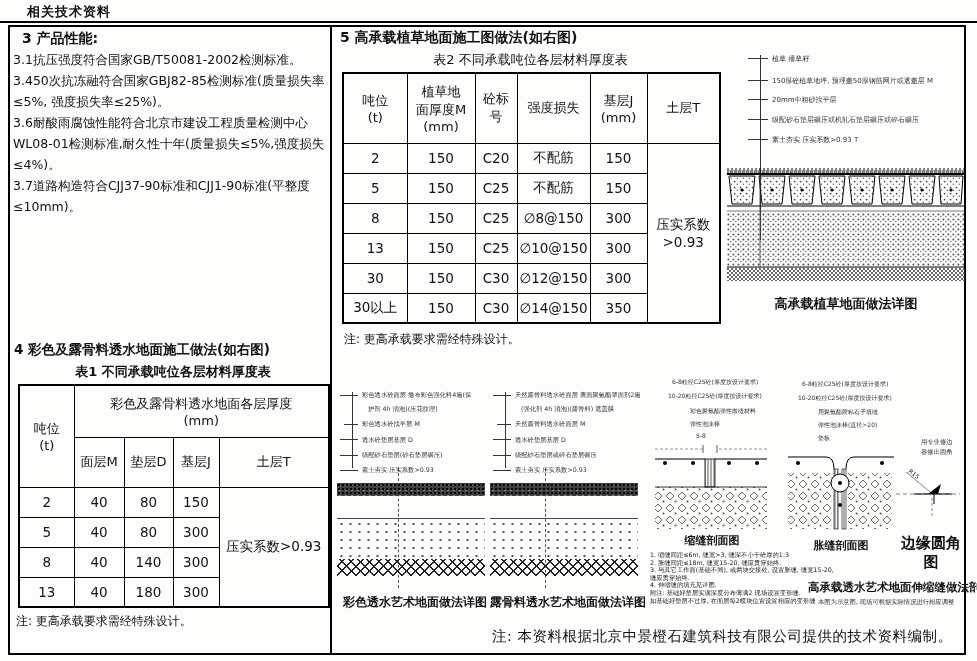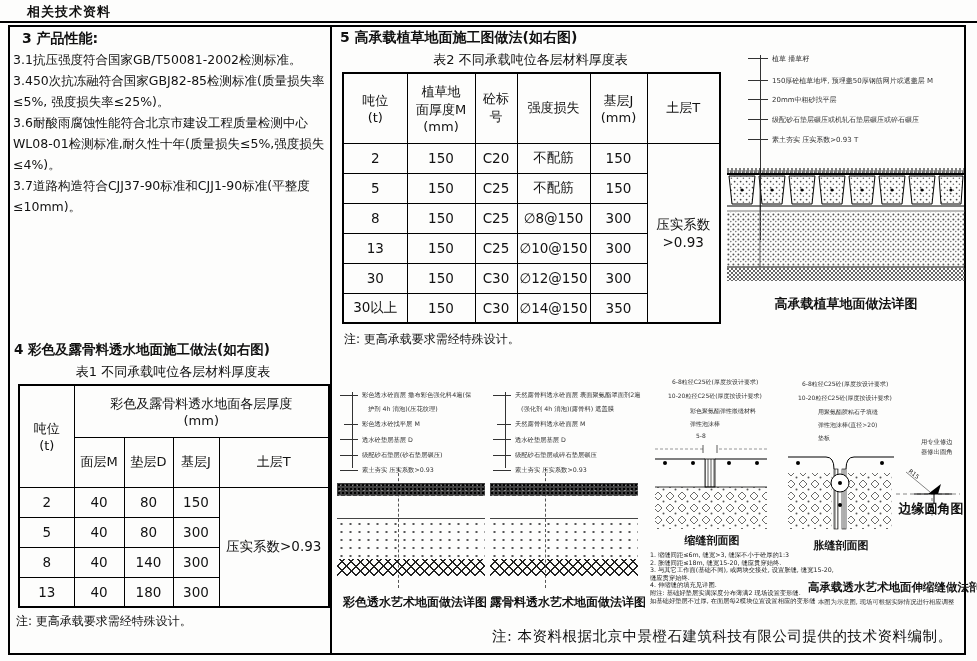--- a/index.html
+++ b/index.html
@@ -11,21 +11,21 @@
   
   #hdr-title{left:27px;top:3px;font-size:13px;font-weight:bold;letter-spacing:1px;}
   #hdr-line{left:0;top:21px;width:977px;height:2px;background:#000;}
   #frame{left:8px;top:25px;width:954px;height:626px;border:2px solid #000;}
   #vdiv{left:330px;top:25px;width:2px;height:628px;background:#000;}
   
   #s3-title{left:14px;top:30px;font-size:14px;font-weight:bold;margin-left:8px;}
   #s3-body{left:13px;top:49px;width:314px;font-size:12.5px;line-height:21px;}
   #s3-body p{margin:0;}
   #s4-title{left:14px;top:341px;font-size:13.5px;font-weight:bold;}
-  #t1-cap{left:18px;top:363px;width:310px;text-align:center;font-size:13px;}
+  #t1-cap{left:18px;top:363px;width:310px;text-align:center;font-size:13px;font-weight:bold;}
   table{border-collapse:collapse;table-layout:fixed;}
   td{border:1px solid #000;text-align:center;vertical-align:middle;font-size:13px;padding:0;}
   #t1{left:18px;top:384px;width:310px;border:2px solid #000;}
   #t2{left:342px;top:72px;width:377px;border:2px solid #000;}
   .hcell{font-size:13px;}
   .dcell{font-size:13.5px;}
   #s4-note{left:16px;top:613px;font-size:12px;}
   
   #s5-title{left:340px;top:29px;font-size:14px;font-weight:bold;}
   #t2-cap{left:342px;top:51px;width:377px;text-align:center;font-size:13px;}
@@ -350,21 +350,21 @@
   <div class="clabel" style="left:921px;top:448px;font-size:6.3px;">器修出圆角</div>
   <svg class="abs" style="left:894px;top:458px;" width="72" height="62">
     <line x1="2" y1="36" x2="66" y2="36" stroke="#555" stroke-width=".7" stroke-dasharray="4 3"></line>
     <line x1="20" y1="36" x2="58" y2="36" stroke="#000" stroke-width="1.2"></line>
     <path d="M34 36 L47 26 L44 36 Z" fill="#000"></path>
     <line x1="40" y1="36" x2="40" y2="46" stroke="#000" stroke-width="1"></line>
     <line x1="12" y1="14" x2="36" y2="34" stroke="#333" stroke-width=".6"></line>
     <text x="14" y="14" font-size="6" fill="#222" transform="rotate(38 14 14)">R15</text>
     <line x1="38" y1="40" x2="38" y2="58" stroke="#555" stroke-width=".7" stroke-dasharray="3 2"></line>
   </svg>
-  <div class="small-cap" style="left:896px;top:500px;width:70px;font-size:13px;">边缘圆角图</div>
+  <div class="small-cap" style="left:896px;top:534px;width:70px;font-size:15px;">边缘圆角图</div>
 
   <div class="abs" id="jnotes">
     <div>1. 缩缝间距≤6m, 缝宽&gt;3, 缝深不小于砼厚的1:3</div>
     <div>2. 胀缝间距≤18m, 缝宽15-20, 缝应贯穿始终.</div>
     <div>3. 与其它工作面(基础不同), 或两块交接处, 设置胀缝, 缝宽15-20,</div>
     <div>缝应贯穿始终.</div>
     <div>4. 伸缩缝的填充见详图.</div>
     <div>附注: 基础好垫层实满深度分布薄满2 现场设置变形缝.</div>
     <div>如基础好垫层不过厚, 在面层每2模块位置设置相应的变形缝</div>
   </div>

